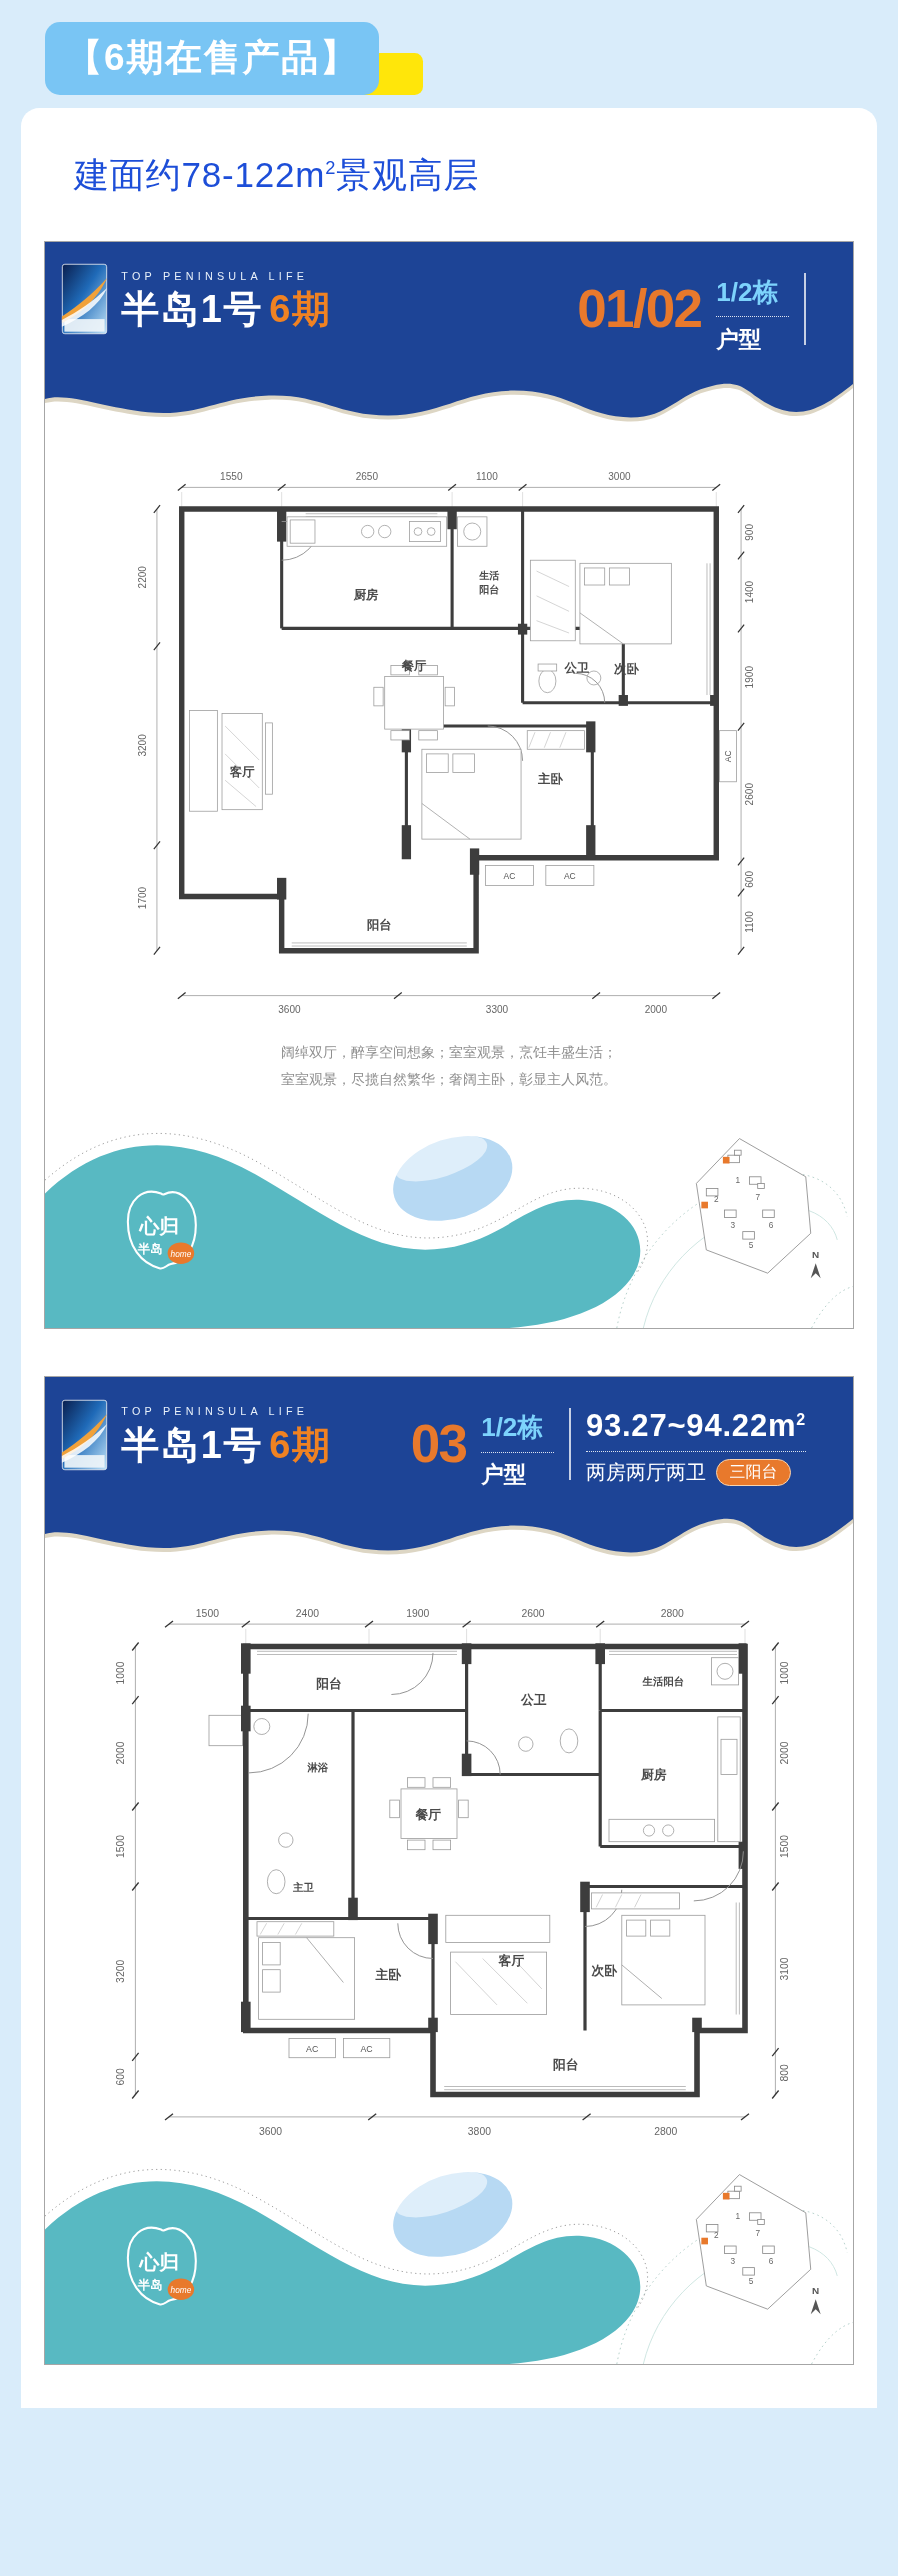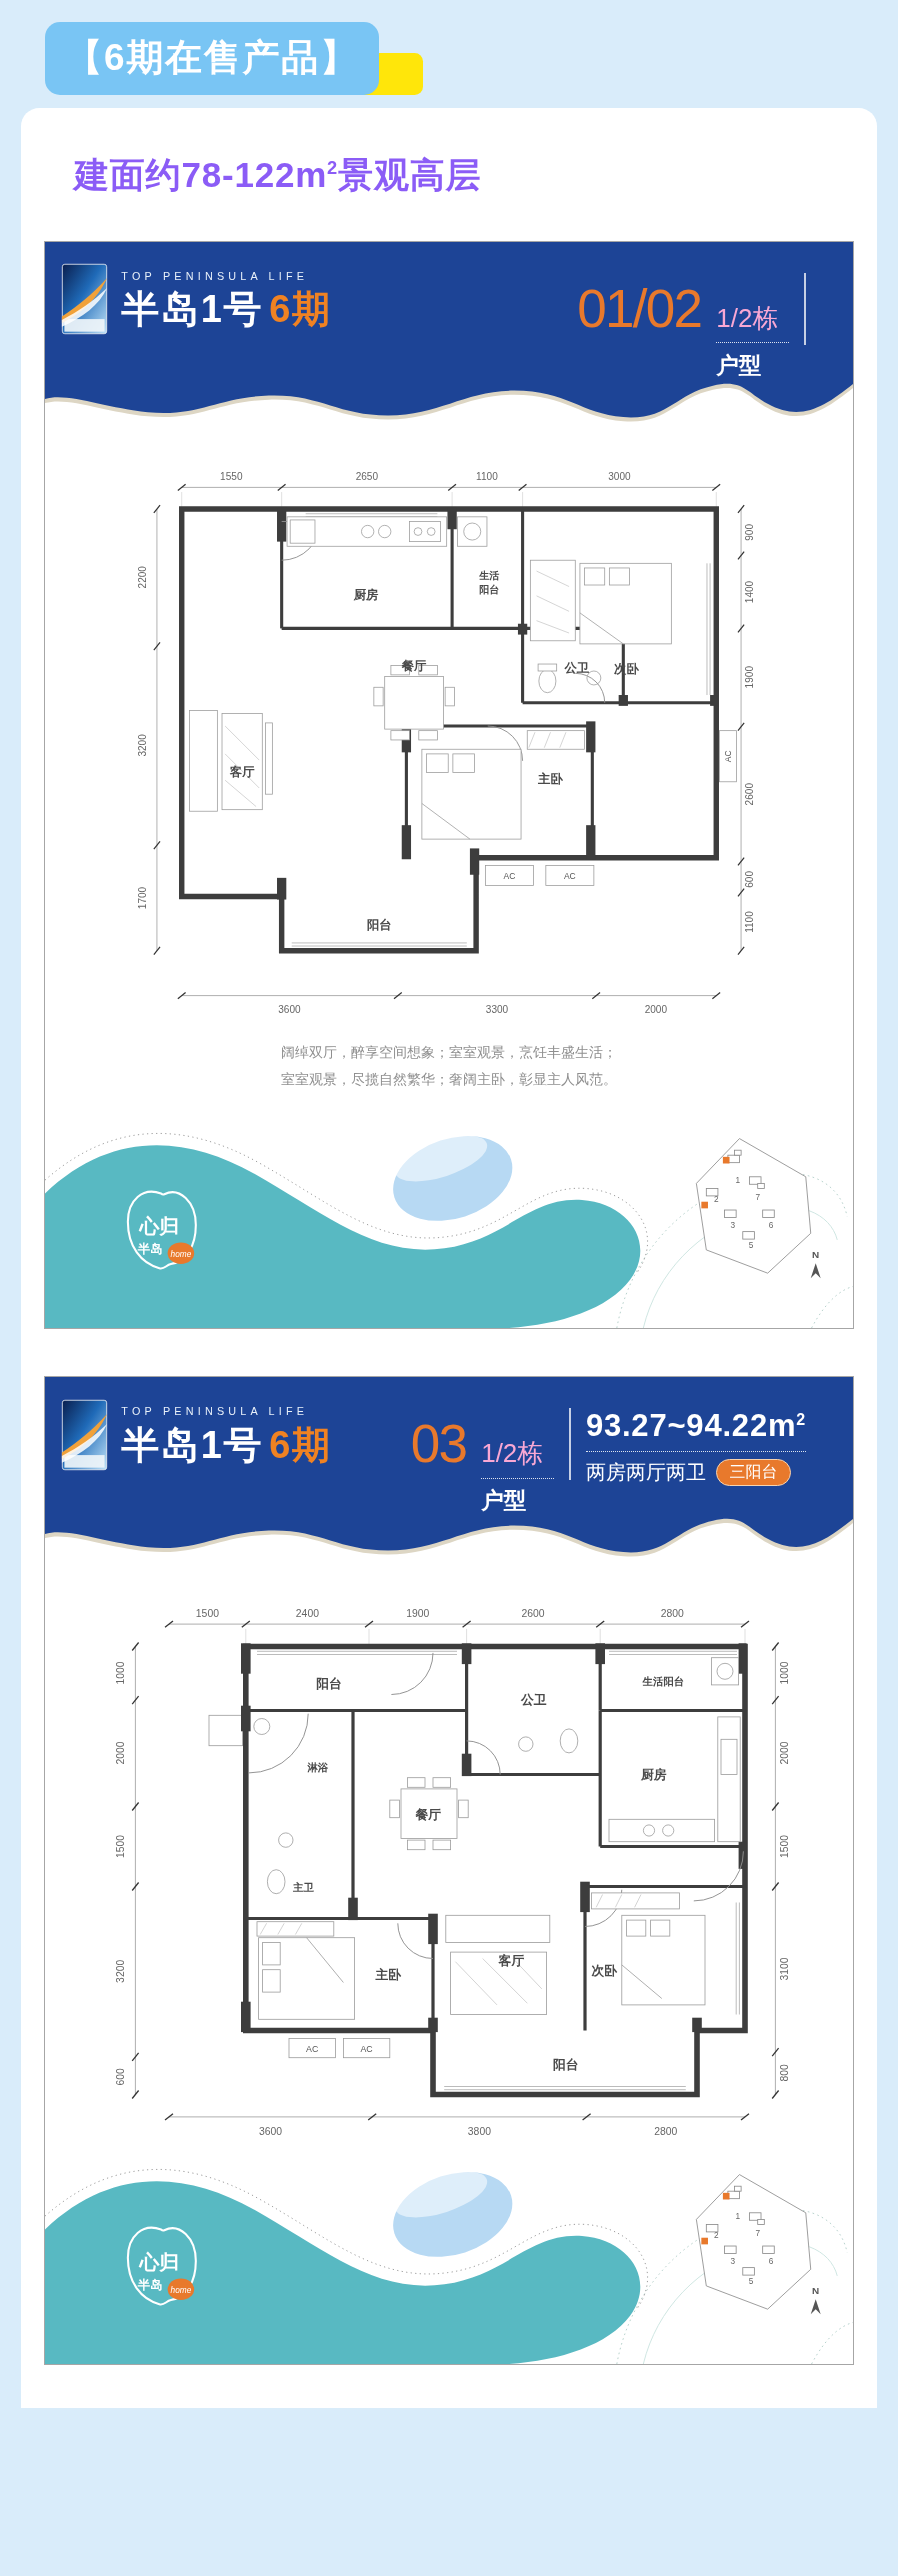--- a/index.html
+++ b/index.html
@@ -15,40 +15,40 @@
     position:absolute;left:45px;top:21.6px;width:334px;height:73px;background:#79c5f4;
     border-radius:15px;display:flex;align-items:center;justify-content:center;
     color:#fff;font-size:37px;font-weight:800;letter-spacing:1.7px;
   }
   
   .container{
     position:relative;margin:108px 21px 0;background:#fff;
     border-radius:18.3px 18.3px 0 0;padding:32px 23px 43px;
   }
   .page-title{
-    margin:11.6px 0 42px 30px;font-size:35px;font-weight:700;color:#8b5cf6;letter-spacing:0.8px;
+    margin:11.6px 0 42px 30px;font-size:35px;font-weight:400;color:#1d4ed8;letter-spacing:0.8px;
   }
   .page-title sup{font-size:18.3px;}
   
   .card{border:0.8px solid #a6a6a6;background:#fff;margin:0 auto 47px;overflow:hidden;}
   .card:last-child{margin-bottom:0;}
   .card-header{position:relative;height:138px;background:#1d4496;}
   .brand{position:absolute;left:16px;top:21.6px;display:flex;gap:13.3px;align-items:flex-start;}
   .brand-logo{width:47px;height:72px;flex:0 0 auto;}
   .brand-text{padding-top:6.7px;}
   .brand-tagline{color:#e9f1fa;font-size:10.8px;letter-spacing:4.2px;font-weight:500;margin-bottom:8.3px;}
   .brand-name{color:#fff;font-size:38px;font-weight:800;letter-spacing:1.7px;line-height:1;}
   .brand-name .phase{color:#f08222;margin-left:6px;}
   .unit-info{position:absolute;right:47px;top:23px;display:flex;gap:15px;align-items:flex-start;}
   .unit-no{
-    width:143px;text-align:right;color:#e8792c;font-size:53px;font-weight:400;
+    width:143px;text-align:right;color:#e8792c;font-size:53px;font-weight:700;
     letter-spacing:-1.7px;line-height:87px;
   }
   .unit-mid{display:flex;flex-direction:column;padding-top:10px;}
-  .unit-bldg{color:#f9a8d4;font-size:26px;font-weight:400;margin-top:26px;}
+  .unit-bldg{color:#7dd3fc;font-size:26px;font-weight:700;}
   .dotline{border-bottom:1.7px dotted rgba(255,255,255,.85);margin:6.7px 0;}
   .unit-mid .dotline{width:73px;}
   .unit-type{color:#fff;font-size:22.5px;font-weight:700;}
   .vdiv{width:1.7px;height:72px;background:rgba(255,255,255,.75);margin-top:8.3px;}
   .unit-right{padding-top:8.3px;}
   .unit-area{color:#fff;font-size:31px;font-weight:600;letter-spacing:0.8px;}
   .unit-area sup{font-size:16px;}
   .unit-right .dotline{width:220px;}
   .layout-row{display:flex;align-items:center;gap:10px;}
   .unit-layout{color:#fff;font-size:20px;font-weight:500;}

